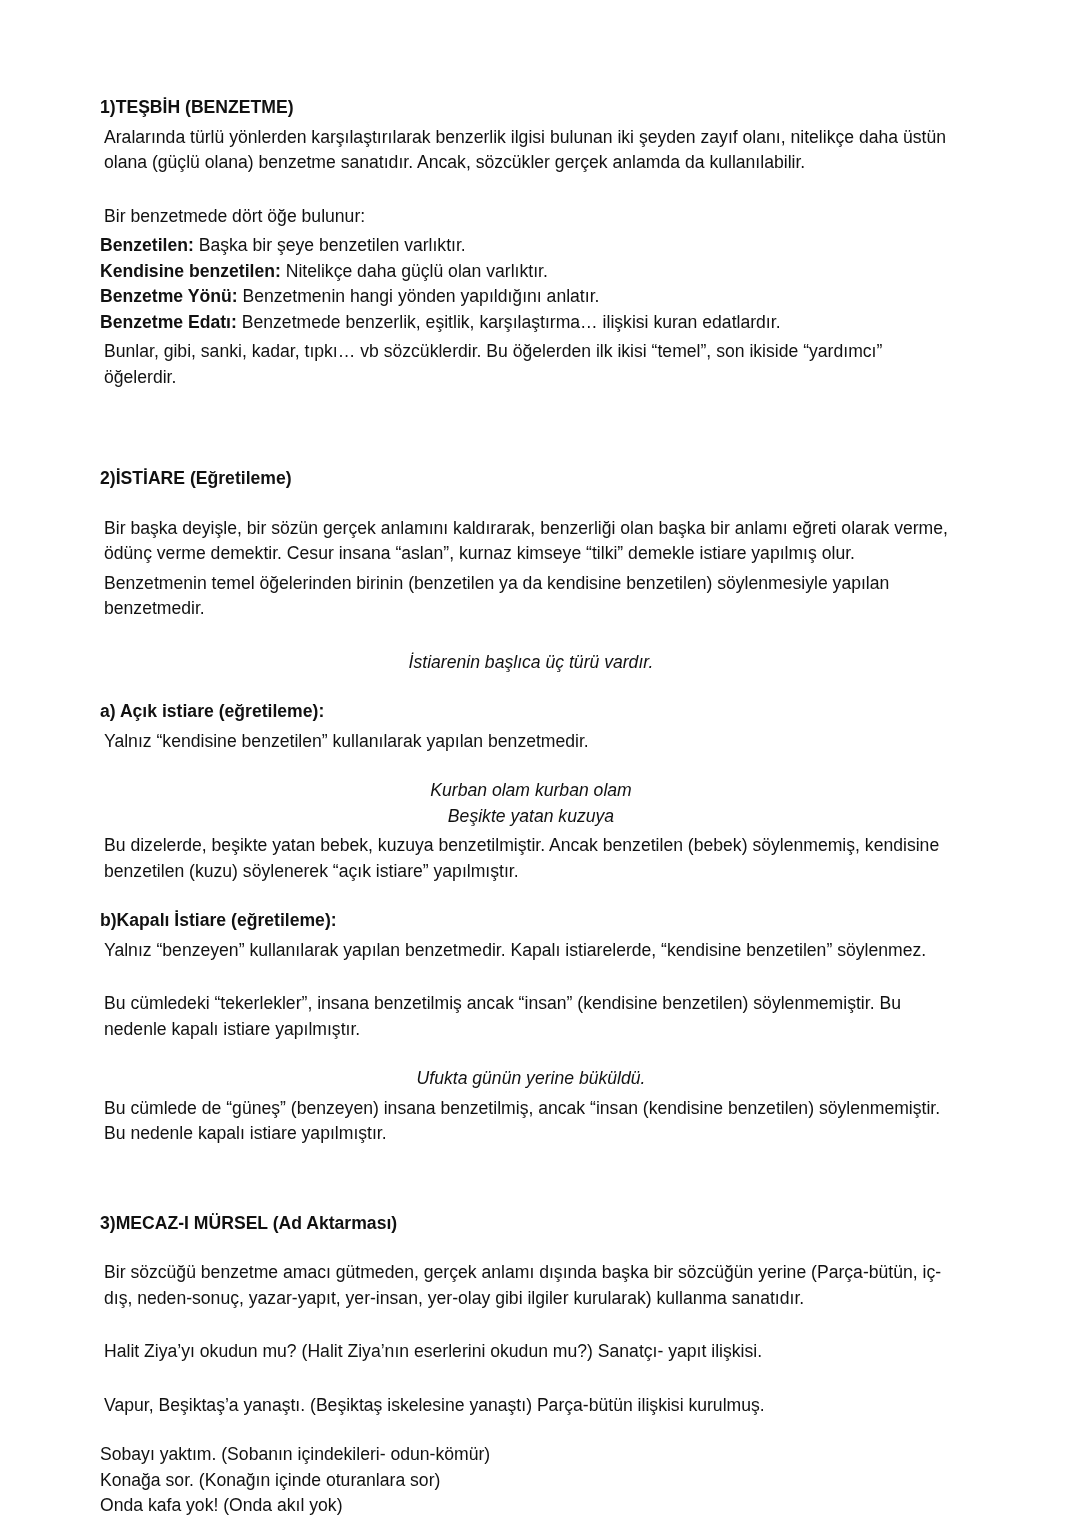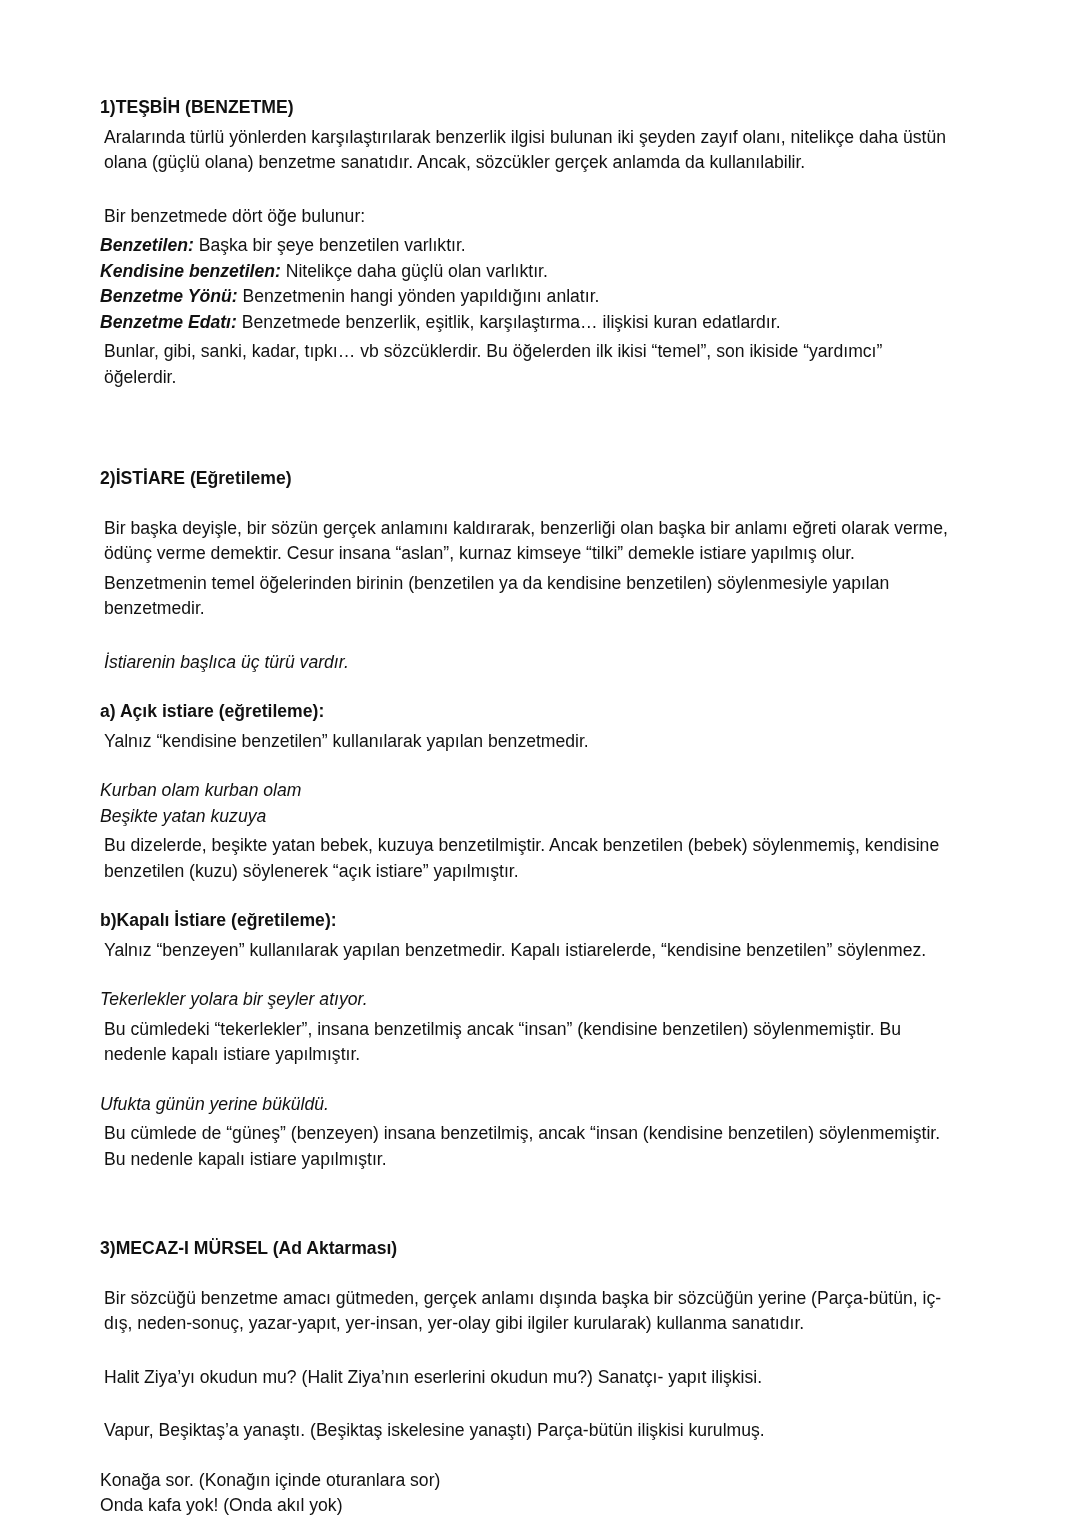--- a/index.html
+++ b/index.html
@@ -23,28 +23,28 @@
     font-size: 17.6px;
     line-height: 1.45;
     color: #111111;
   }
   .para {
     margin: 4px;
   }
   .spacer-sm { height: 20px; }
   .spacer-lg { height: 60px; }
   .spacer-xl { height: 72px; }
-  .italic { font-style: italic; }
+  .italic { font-style: italic; text-align: center; }
   .heading {
     font-weight: bold;
     margin: 0;
     font-size: 17.6px;
   }
   .line { margin: 0; }
-  .inline-term { font-weight: bold; font-style: italic; }
+  .inline-term { font-weight: bold; }
 </style>
 </head>
 <body>
 
 <div class="page">
   <div class="doc">
 
     <h2 class="heading">1)TEŞBİH (BENZETME)</h2>
     <p class="para">Aralarında türlü yönlerden karşılaştırılarak benzerlik ilgisi bulunan iki şeyden zayıf olanı, nitelikçe daha üstün olana (güçlü olana) benzetme sanatıdır. Ancak, sözcükler gerçek anlamda da kullanılabilir.</p>
 
@@ -90,21 +90,20 @@
     <p class="line italic">Beşikte yatan kuzuya</p>
     <p class="para">Bu dizelerde, beşikte yatan bebek, kuzuya benzetilmiştir. Ancak benzetilen (bebek) söylenmemiş, kendisine benzetilen (kuzu) söylenerek “açık istiare” yapılmıştır.</p>
 
     <div class="spacer-sm"></div>
 
     <p class="heading">b)Kapalı İstiare (eğretileme):</p>
     <p class="para">Yalnız “benzeyen” kullanılarak yapılan benzetmedir. Kapalı istiarelerde, “kendisine benzetilen” söylenmez.</p>
 
     <div class="spacer-sm"></div>
 
-    <p class="line italic">Tekerlekler yolara bir şeyler atıyor.</p>
     <p class="para">Bu cümledeki “tekerlekler”, insana benzetilmiş ancak “insan” (kendisine benzetilen) söylenmemiştir. Bu nedenle kapalı istiare yapılmıştır.</p>
 
     <div class="spacer-sm"></div>
 
     <p class="line italic">Ufukta günün yerine büküldü.</p>
     <p class="para">Bu cümlede de “güneş” (benzeyen) insana benzetilmiş, ancak “insan (kendisine benzetilen) söylenmemiştir. Bu nedenle kapalı istiare yapılmıştır.</p>
 
     <div class="spacer-lg"></div>
 
     <h2 class="heading">3)MECAZ-I MÜRSEL (Ad Aktarması)</h2>
@@ -116,17 +115,18 @@
     <div class="spacer-sm"></div>
 
     <p class="para">Halit Ziya’yı okudun mu? (Halit Ziya’nın eserlerini okudun mu?) Sanatçı- yapıt ilişkisi.</p>
 
     <div class="spacer-sm"></div>
 
     <p class="para">Vapur, Beşiktaş’a yanaştı. (Beşiktaş iskelesine yanaştı) Parça-bütün ilişkisi kurulmuş.</p>
 
     <div class="spacer-sm"></div>
 
+    <p class="line">Sobayı yaktım. (Sobanın içindekileri- odun-kömür)</p>
     <p class="line">Konağa sor. (Konağın içinde oturanlara sor)</p>
     <p class="line">Onda kafa yok! (Onda akıl yok)</p>
 
   </div>
 </div>
 
 </body></html>

